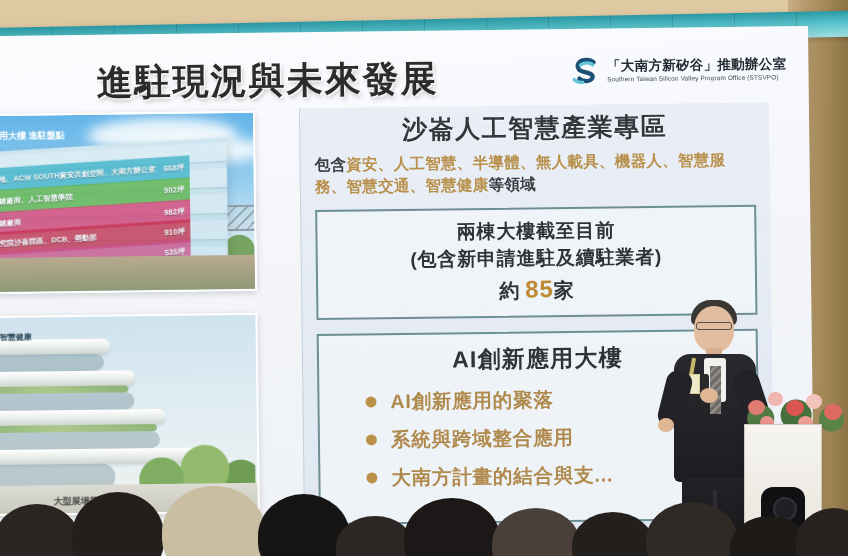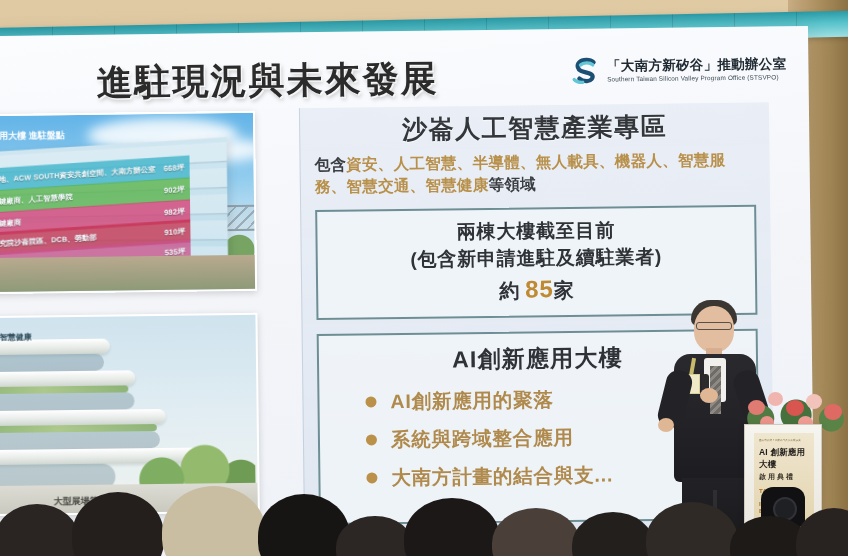--- a/index.html
+++ b/index.html
@@ -418,28 +418,20 @@
     <div class="fl" style="left:6px;top:16px;width:17px;height:15px;background:#e07b72;"></div>
     <div class="fl" style="left:26px;top:8px;width:15px;height:14px;background:#f0b5ae;"></div>
     <div class="fl" style="left:44px;top:16px;width:18px;height:16px;background:#d9554f;"></div>
     <div class="fl" style="left:64px;top:10px;width:16px;height:15px;background:#f2c3ba;"></div>
     <div class="fl" style="left:82px;top:20px;width:18px;height:16px;background:#de6a63;"></div>
     <div class="fl" style="left:18px;top:32px;width:14px;height:13px;background:#e9938b;"></div>
     <div class="fl" style="left:56px;top:32px;width:15px;height:13px;background:#ef9d94;"></div>
   </div>
 
   <div class="podium">
-    <div class="poster">
-      <div class="poster-micro">臺南市政府 × 國家科學及技術委員會</div>
-      <div class="poster-cn">AI 創新應用大樓</div>
-      <div class="poster-cn2">啟用典禮</div>
-      <div class="poster-en">TAINAN AI</div>
-      <div class="poster-en">INNOVATION BUILDING</div>
-      <div class="poster-en2">OPENING &amp; INAUGURATION CEREMONY</div>
-    </div>
     <div class="cam"></div>
   </div>
 
   <div class="audience">
     <div class="head" style="left:-6px;  width:86px;  height:74px; background:#2a2523;"></div>
     <div class="head" style="left:72px;  width:92px;  height:86px; background:#241f1d;"></div>
     <div class="head" style="left:162px; width:104px; height:92px; background:#c9bda2;"></div>
     <div class="head" style="left:258px; width:92px;  height:84px; background:#171514;"></div>
     <div class="head" style="left:336px; width:78px;  height:62px; background:#2c2724;"></div>
     <div class="head" style="left:404px; width:96px;  height:80px; background:#1b1817;"></div>

